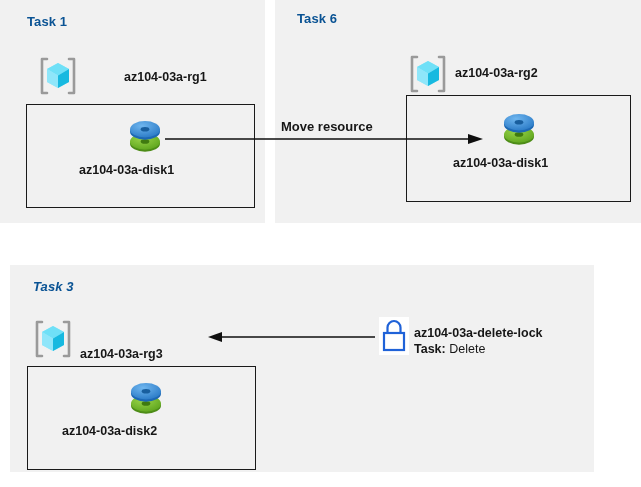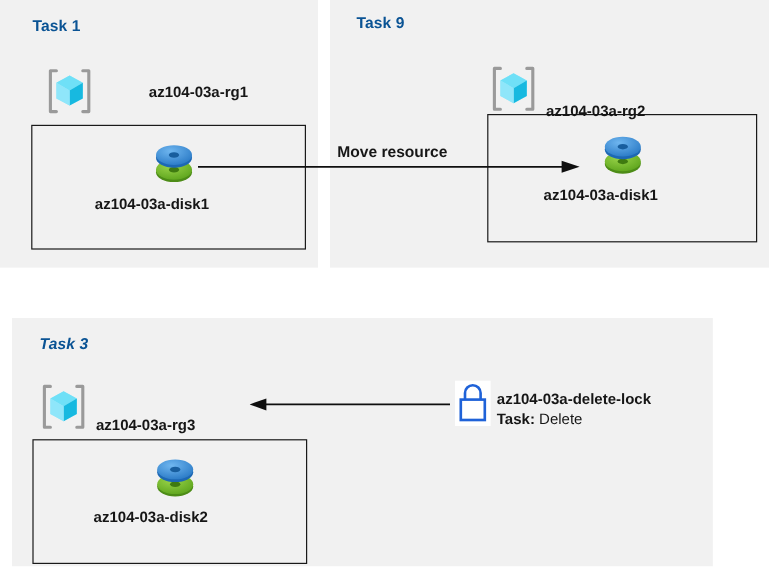--- a/index.html
+++ b/index.html
@@ -66,31 +66,31 @@
     font-size: 12.5px;
     color: #161616;
     white-space: nowrap;
   }
   .node-sublabel b { font-weight: bold; }
 
   
   #rg1-icon { left: 38px;  top: 57px; }
   #rg1-label{ left: 84px;  top: 70px; margin-left: 40px; }
   #rg2-icon { left: 408px; top: 55px; }
-  #rg2-label{ left: 455px; top: 66px; margin-top: 20px; }
+  #rg2-label{ left: 455px; top: 66px; }
   #rg3-icon { left: 33px;  top: 320px; }
   #rg3-label{ left: 80px;  top: 347px; }
 
   
   #disk1-icon { left: 123px; top: 114px; }
   #disk1-label{ left: 79px;  top: 163px; }
   #disk2-icon { left: 497px; top: 107px; }
   #disk2-label{ left: 453px; top: 156px; }
   #disk3-icon { left: 124px; top: 376px; }
-  #disk3-label{ left: 78px;  top: 424px; }
+  #disk3-label{ left: 62px;  top: 424px; }
 
   
   #lock-icon  { left: 379px; top: 317px; }
   #lock-label { left: 414px; top: 326px; }
   #lock-type  { left: 414px; top: 342px; }
 
   
   .connector { position: absolute; }
   #arrow-move      { left: 165px; top: 128px; }
   #arrow-lock      { left: 208px; top: 326px; }
@@ -144,21 +144,21 @@
       <ellipse cx="22" cy="27.5" rx="4.3" ry="2.3" fill="#3f7a10"></ellipse>
 
       <ellipse cx="22" cy="17.5" rx="15" ry="8.2" fill="#1d68b4"></ellipse>
       <ellipse cx="22" cy="15.2" rx="15" ry="8.2" fill="url(#dgBlue1)"></ellipse>
       <ellipse cx="22" cy="15.2" rx="4.3" ry="2.3" fill="#185e9e"></ellipse>
     </svg>
   </div>
   <div class="node-label" id="disk1-label">az104-03a-disk1</div>
 
   <div class="panel" id="panel-task2"></div>
-  <div class="panel-title" id="title-task2">Task 9</div>
+  <div class="panel-title" id="title-task2">Task 6</div>
 
   <div class="inner-box" id="box-task2"></div>
 
   <div class="icon-wrap" id="rg2-icon">
     <svg width="40" height="38" viewBox="0 0 40 38" xmlns="http://www.w3.org/2000/svg">
       <path d="M9 2 L4 2 L4 36 L9 36" fill="none" stroke="#9a9a9a" stroke-width="2.6" stroke-linecap="round" stroke-linejoin="round"></path>
       <path d="M31 2 L36 2 L36 36 L31 36" fill="none" stroke="#9a9a9a" stroke-width="2.6" stroke-linecap="round" stroke-linejoin="round"></path>
       <polygon points="20,6 31,12 31,25 20,31 9,25 9,12" fill="#9fe9f9"></polygon>
       <polygon points="20,6 31,12 20,18.5 9,12" fill="#6fe0f7"></polygon>
       <polygon points="20,18.5 31,12 31,25 20,31" fill="#17b9e0"></polygon>

